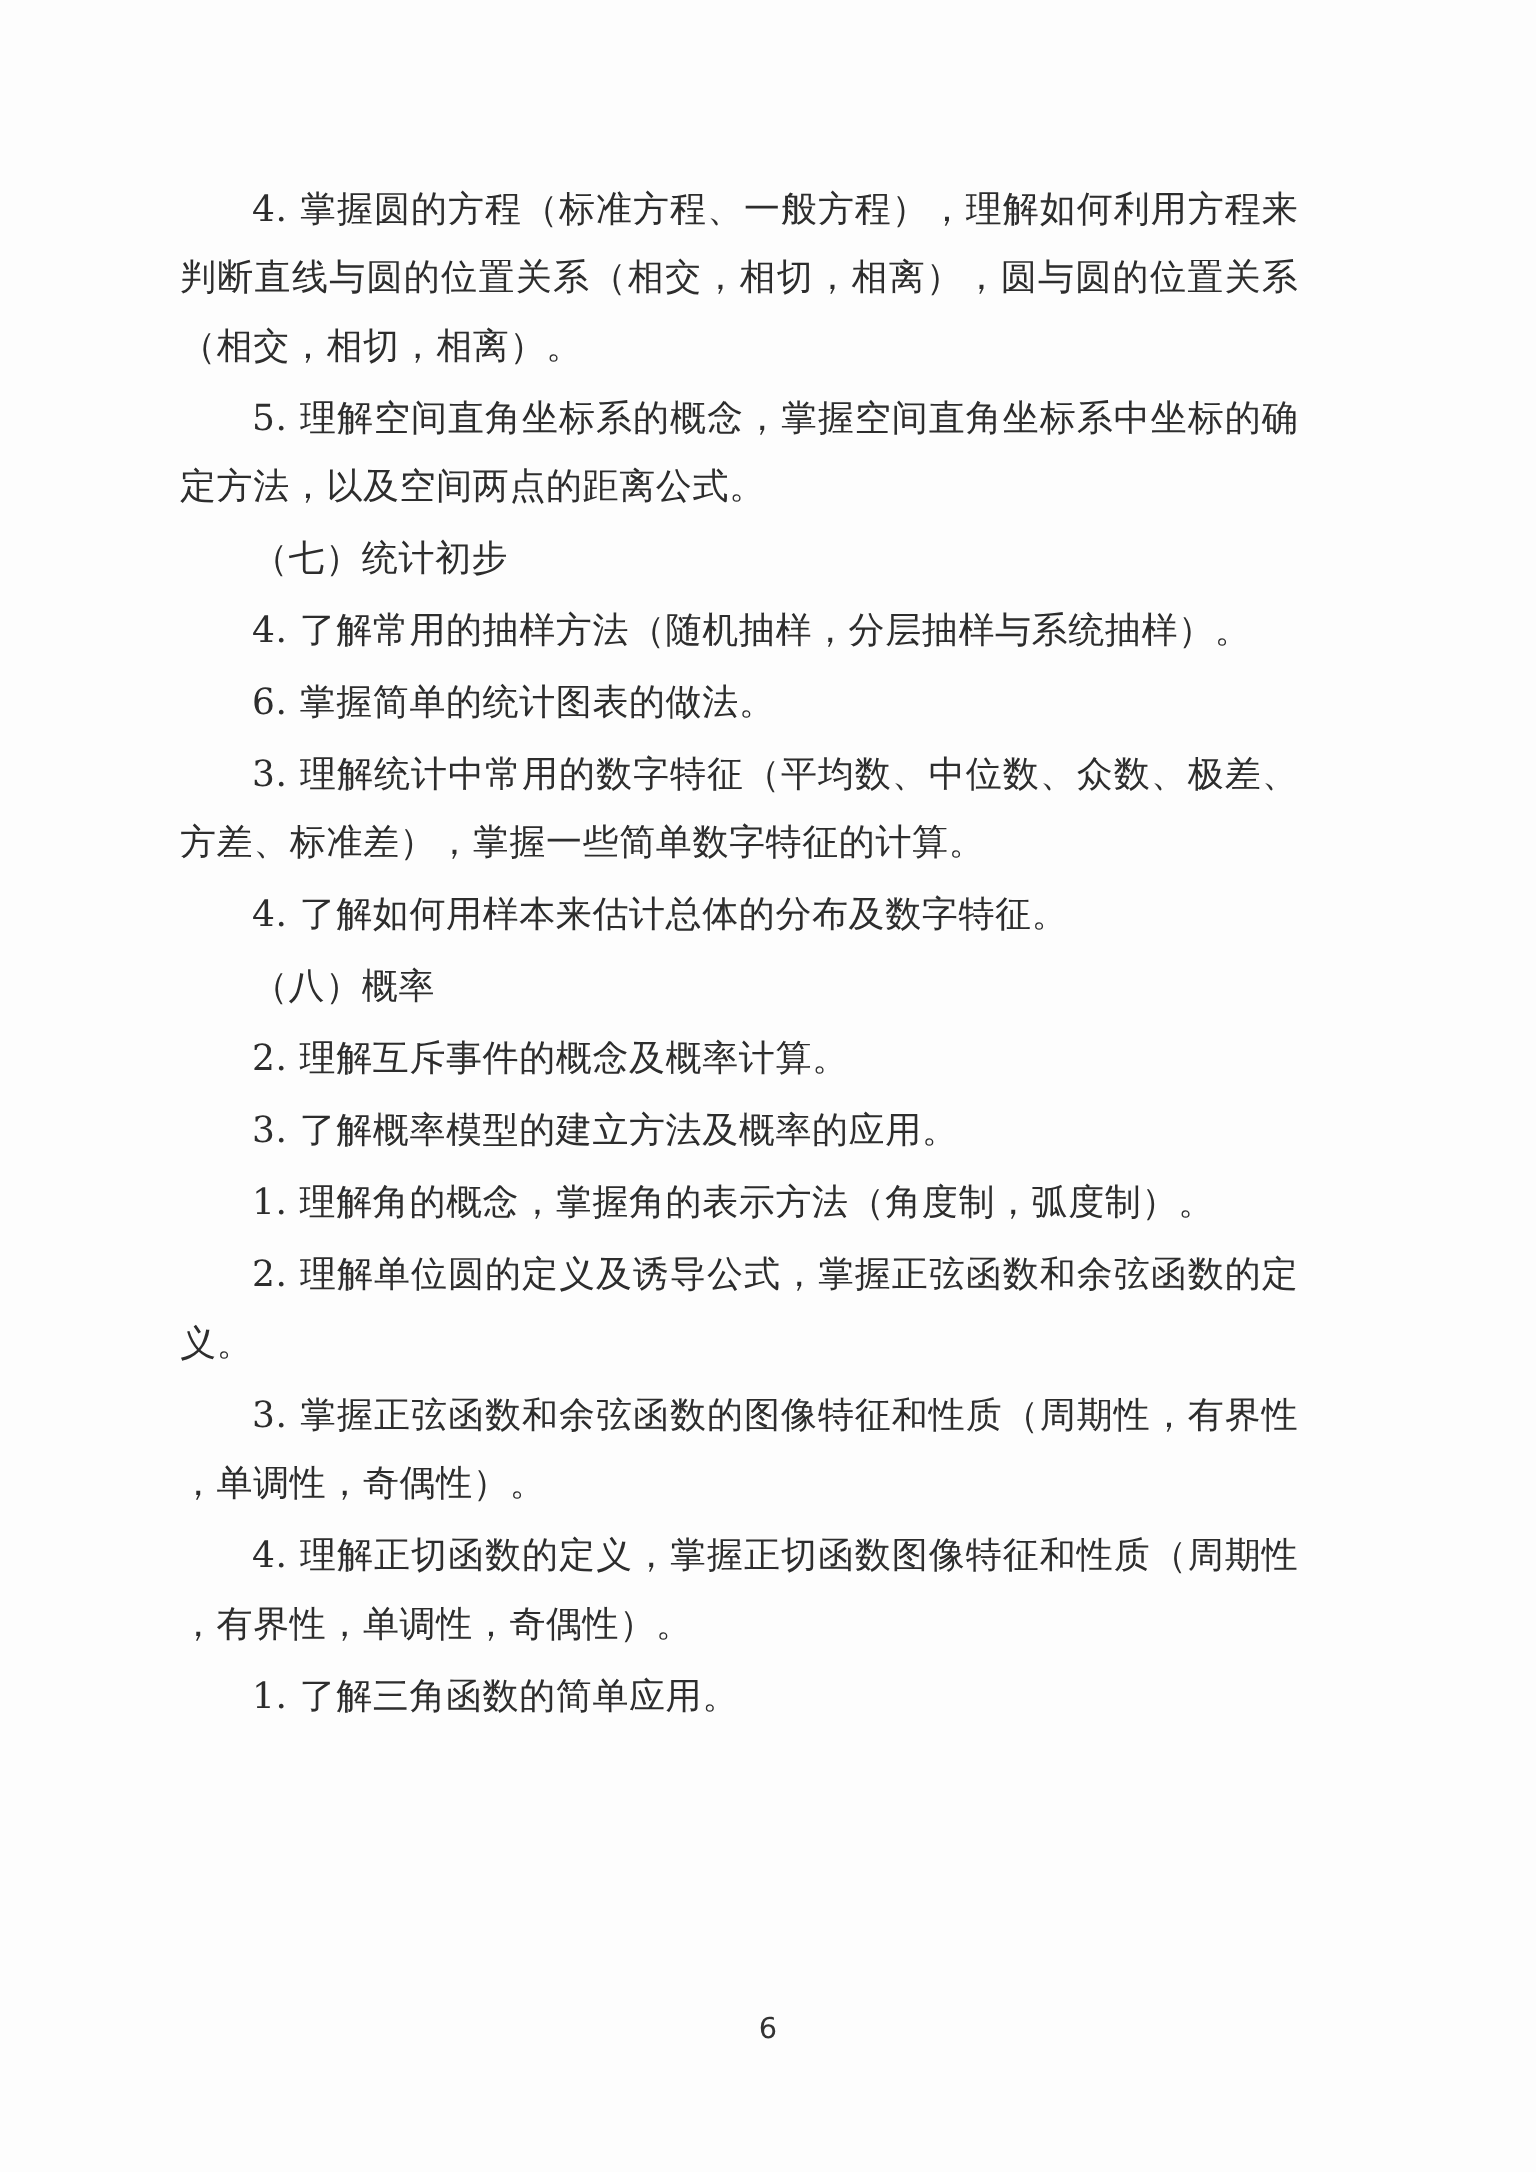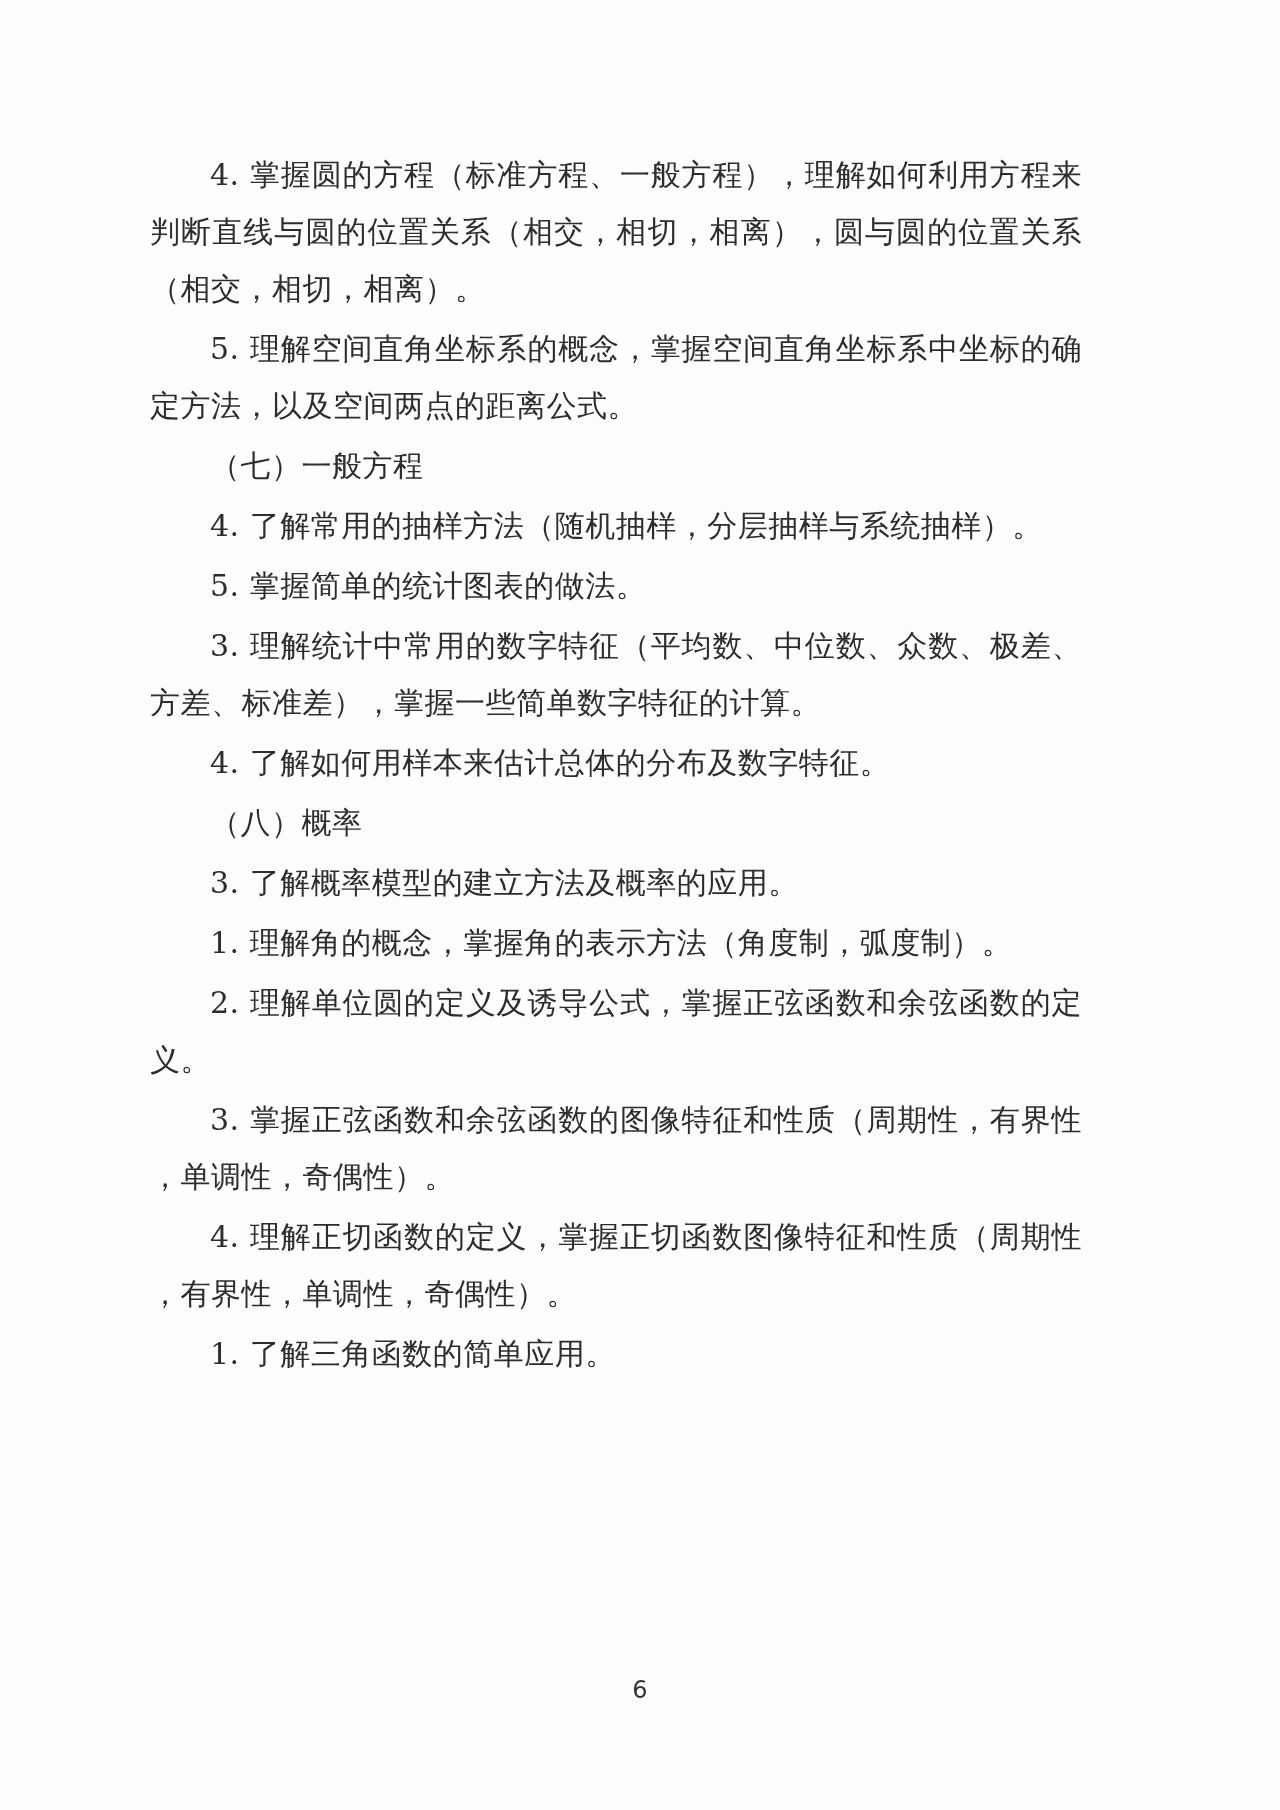--- a/index.html
+++ b/index.html
@@ -45,26 +45,27 @@
     color: #333333;
   }
 </style>
 </head>
 <body>
 
 <div class="page">
   <div class="content">
     <p class="para">4. 掌握圆的方程（标准方程、一般方程），理解如何利用方程来判断直线与圆的位置关系（相交，相切，相离），圆与圆的位置关系（相交，相切，相离）。</p>
     <p class="para">5. 理解空间直角坐标系的概念，掌握空间直角坐标系中坐标的确定方法，以及空间两点的距离公式。</p>
-    <p class="para">（七）一般方程</p>
+    <p class="para">（七）统计初步</p>
     <p class="para">4. 了解常用的抽样方法（随机抽样，分层抽样与系统抽样）。</p>
-    <p class="para">5. 掌握简单的统计图表的做法。</p>
+    <p class="para">6. 掌握简单的统计图表的做法。</p>
     <p class="para">3. 理解统计中常用的数字特征（平均数、中位数、众数、极差、方差、标准差），掌握一些简单数字特征的计算。</p>
     <p class="para">4. 了解如何用样本来估计总体的分布及数字特征。</p>
     <p class="para">（八）概率</p>
+    <p class="para">2. 理解互斥事件的概念及概率计算。</p>
     <p class="para">3. 了解概率模型的建立方法及概率的应用。</p>
     <p class="para">1. 理解角的概念，掌握角的表示方法（角度制，弧度制）。</p>
     <p class="para">2. 理解单位圆的定义及诱导公式，掌握正弦函数和余弦函数的定义。</p>
     <p class="para">3. 掌握正弦函数和余弦函数的图像特征和性质（周期性，有界性，单调性，奇偶性）。</p>
     <p class="para">4. 理解正切函数的定义，掌握正切函数图像特征和性质（周期性，有界性，单调性，奇偶性）。</p>
     <p class="para">1. 了解三角函数的简单应用。</p>
   </div>
   <div class="footer">
     <span class="pagenum">6</span>
   </div>

